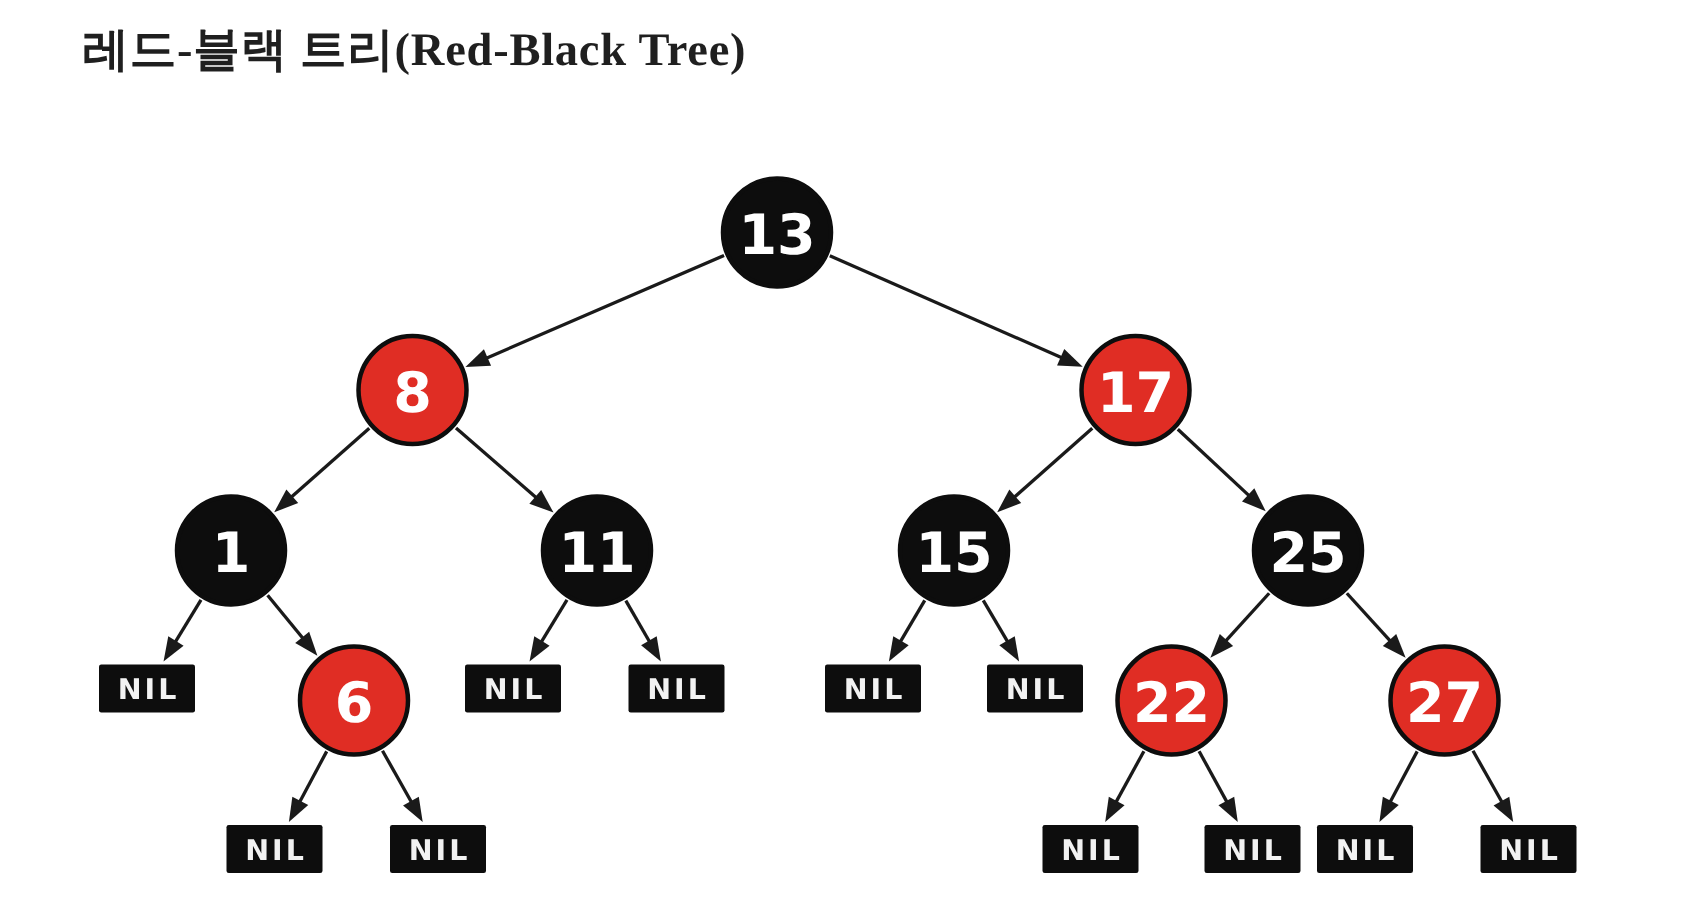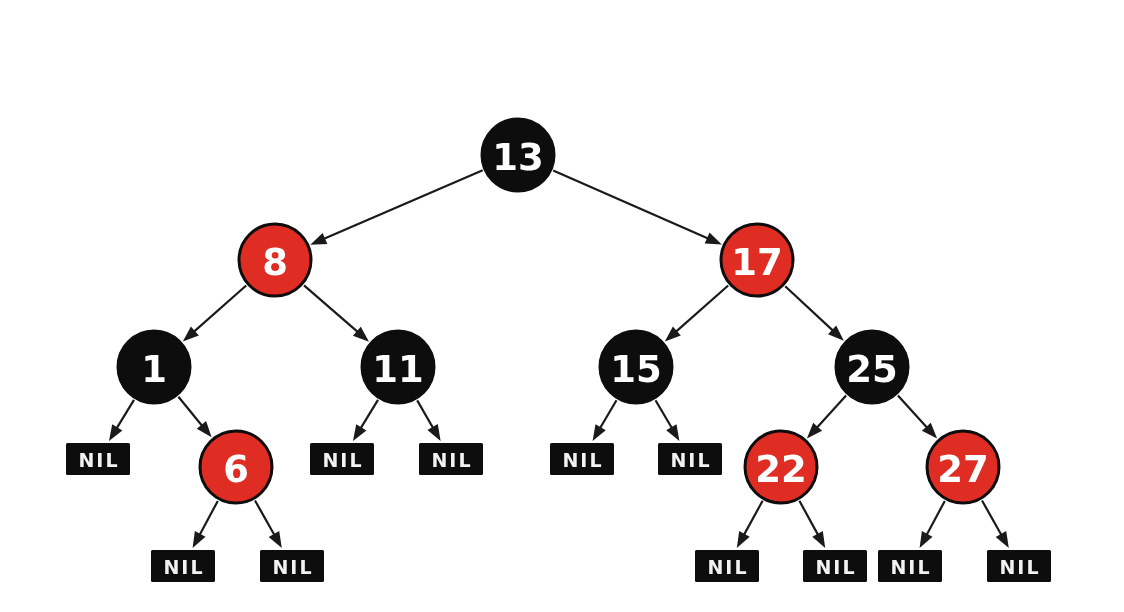--- a/index.html
+++ b/index.html
@@ -44,20 +44,21 @@
     font-family: "DejaVu Sans", sans-serif;
     font-weight: 600;
     font-size: 19px;
     letter-spacing: 2px;
   }
 </style>
 </head>
 <body>
 
 <div class="canvas">
+  <h1 class="page-title">레드-블랙 트리(Red-Black Tree)</h1>
   <svg class="tree" id="tree-svg" width="1124" height="612" viewBox="0 0 1124 612">
       <g>
         <g>
           <line x1="482.7" y1="170.3" x2="322.3" y2="239.6" stroke="#1a1a1a" stroke-width="2.2" class="edge-line"></line>
           <polygon points="310.3,244.7 322.6,232.9 327.4,243.9" fill="#1a1a1a"></polygon>
         </g>
         <g>
           <line x1="553.2" y1="170.5" x2="709.8" y2="239.3" stroke="#1a1a1a" stroke-width="2.2" class="edge-line"></line>
           <polygon points="721.8,244.5 704.7,243.6 709.5,232.6" fill="#1a1a1a"></polygon>
         </g>

